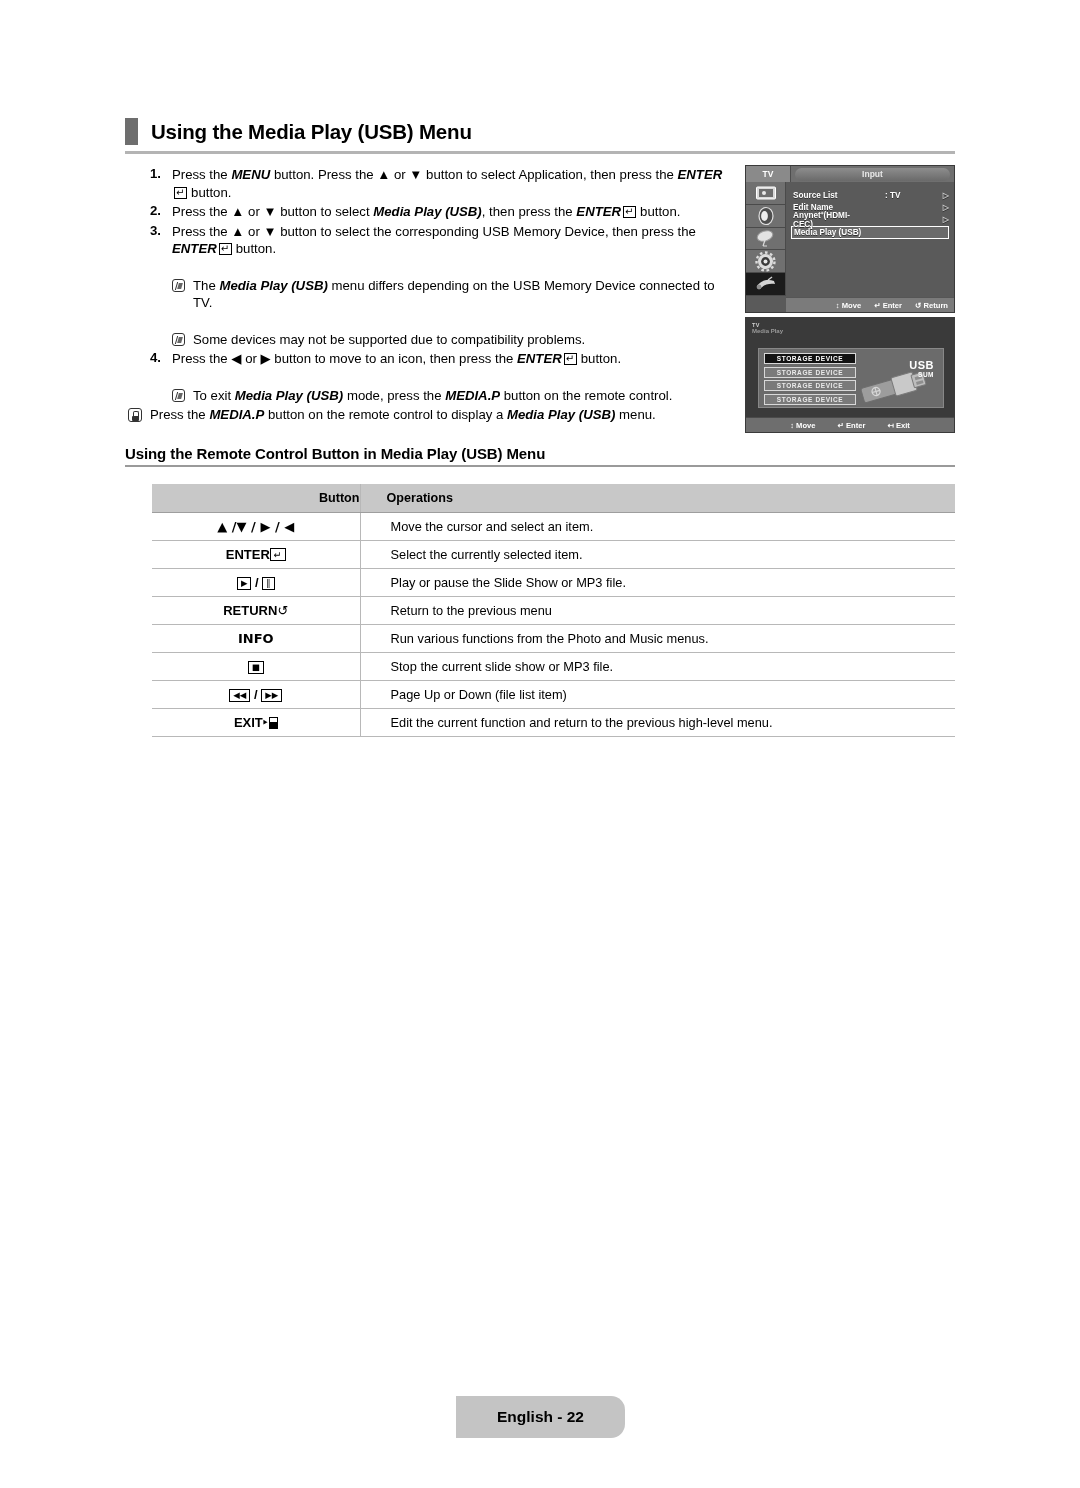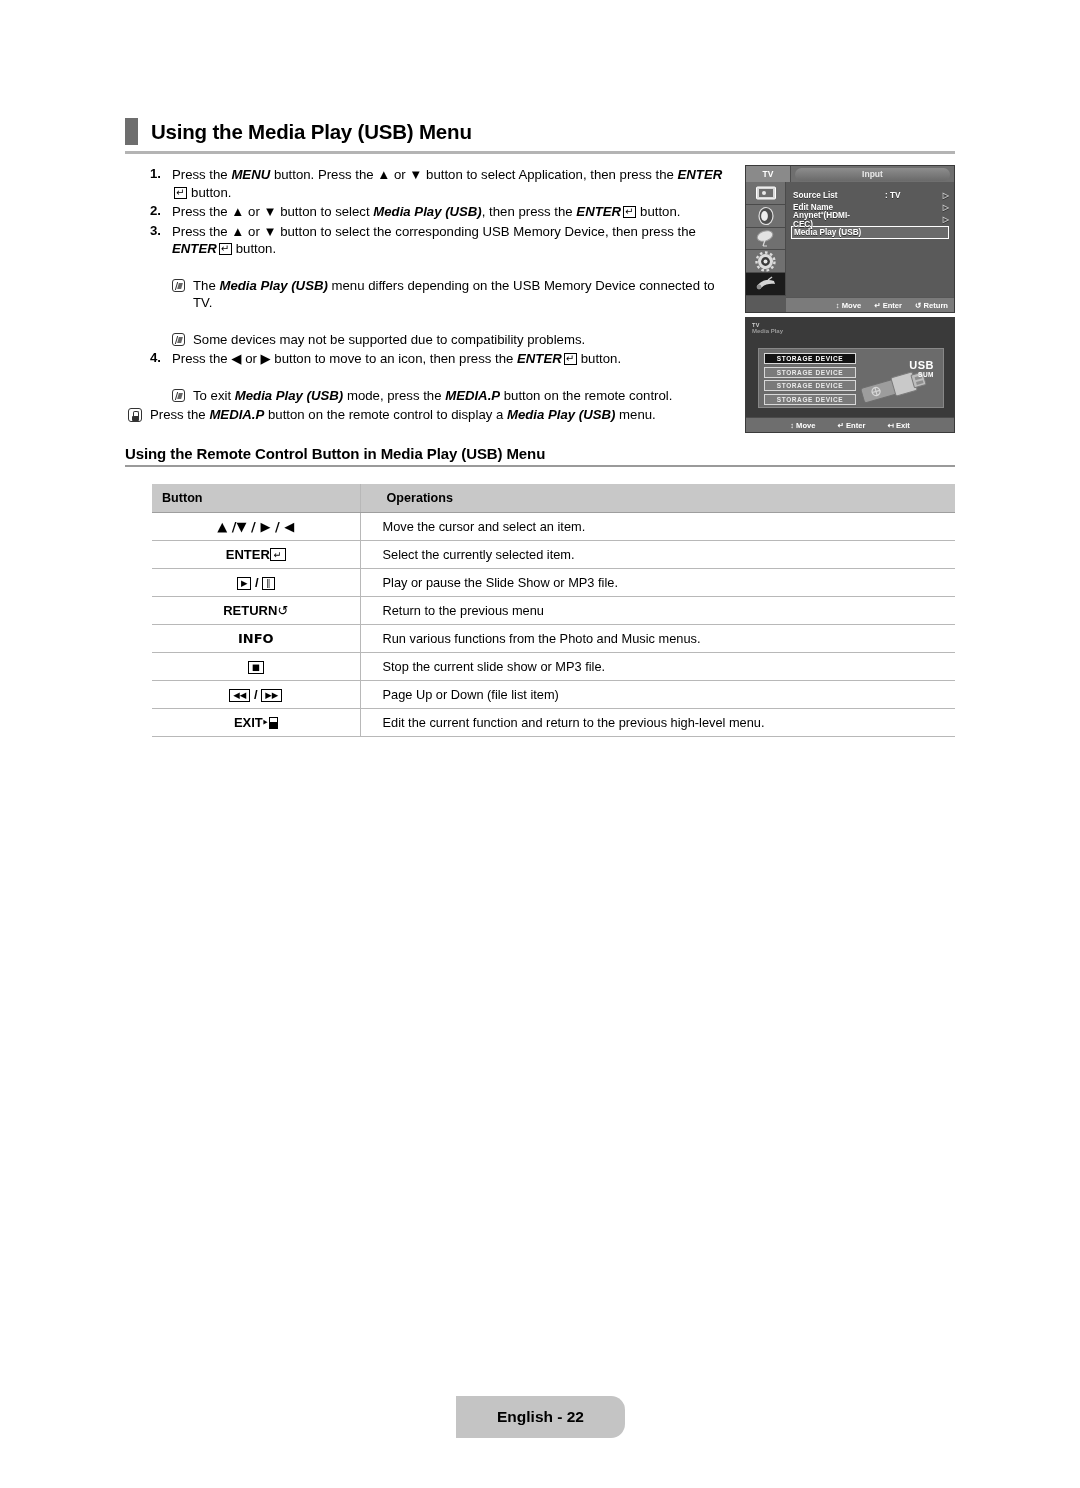--- a/index.html
+++ b/index.html
@@ -188,24 +188,24 @@
   .tbl col.c1 { width:208px; }
   .tbl th, .tbl td {
     border-bottom:1.5px solid #b8b8b8;
     padding:0; height:28px; vertical-align:middle;
   }
   .tbl thead th {
     background:#c8c8c8; font-size:12.6px; font-weight:bold; text-align:left;
     border-bottom:1.5px solid #9e9e9e;
   }
   .tbl th.k, .tbl td.k { border-right:1.5px solid #b8b8b8; }
-  .tbl th.k { padding-left:10px; }
+  .tbl th.k { padding-left:10px;text-align:right; }
   .tbl th.o { padding-left:26px; }
   .tbl td.k { text-align:center; font-size:13px; font-weight:bold; }
-  .tbl td.o { padding-left:22px; font-size:12.8px; }
+  .tbl td.o { padding-left:30px; font-size:12.8px; }
   .tbl tbody tr:first-child td { border-top:none; }
 
   .gl { font-family:"DejaVu Sans", sans-serif; }
   .boxkey {
     display:inline-block; border:1.2px solid #000;
     font-size:9.5px; line-height:11px; height:13px; padding:0 3px;
     vertical-align:1px; font-family:"DejaVu Sans", sans-serif; font-weight:normal;
   }
   .retarrow { font-family:"DejaVu Sans", sans-serif; font-weight:normal; }
   .exitglyph {

